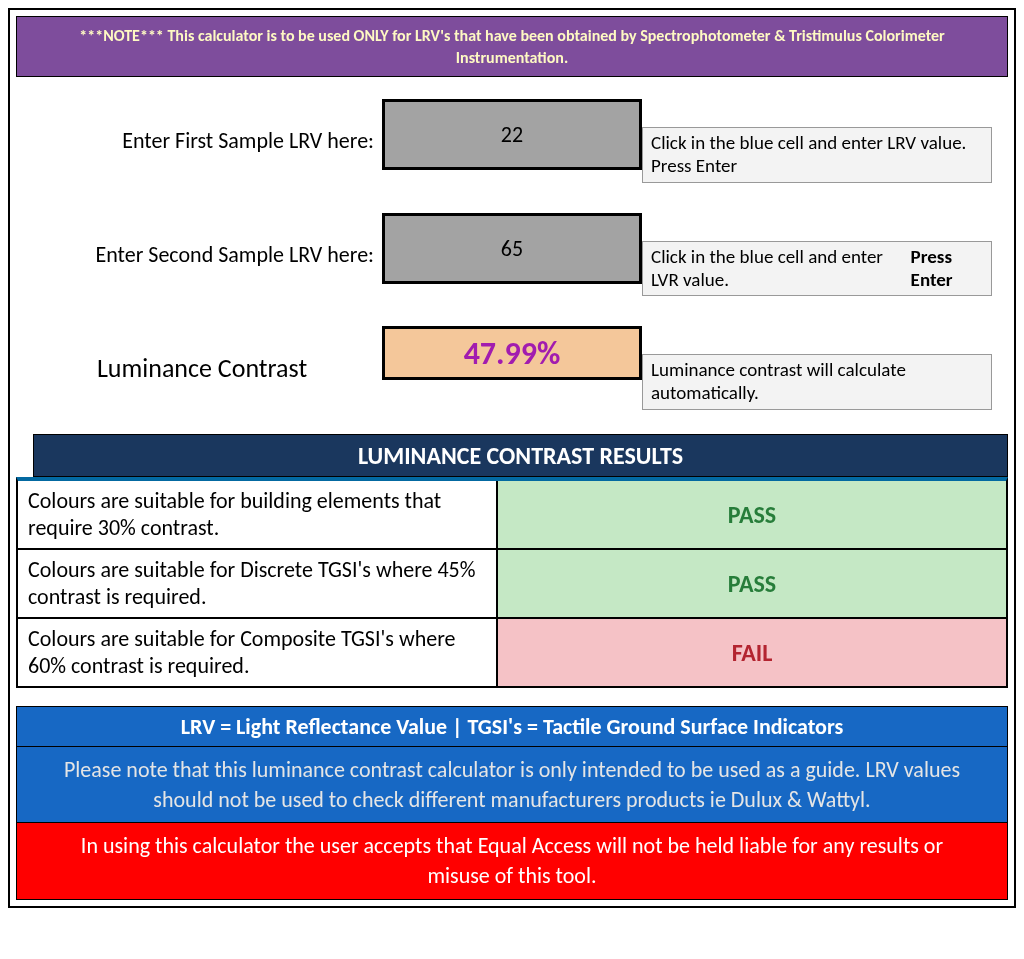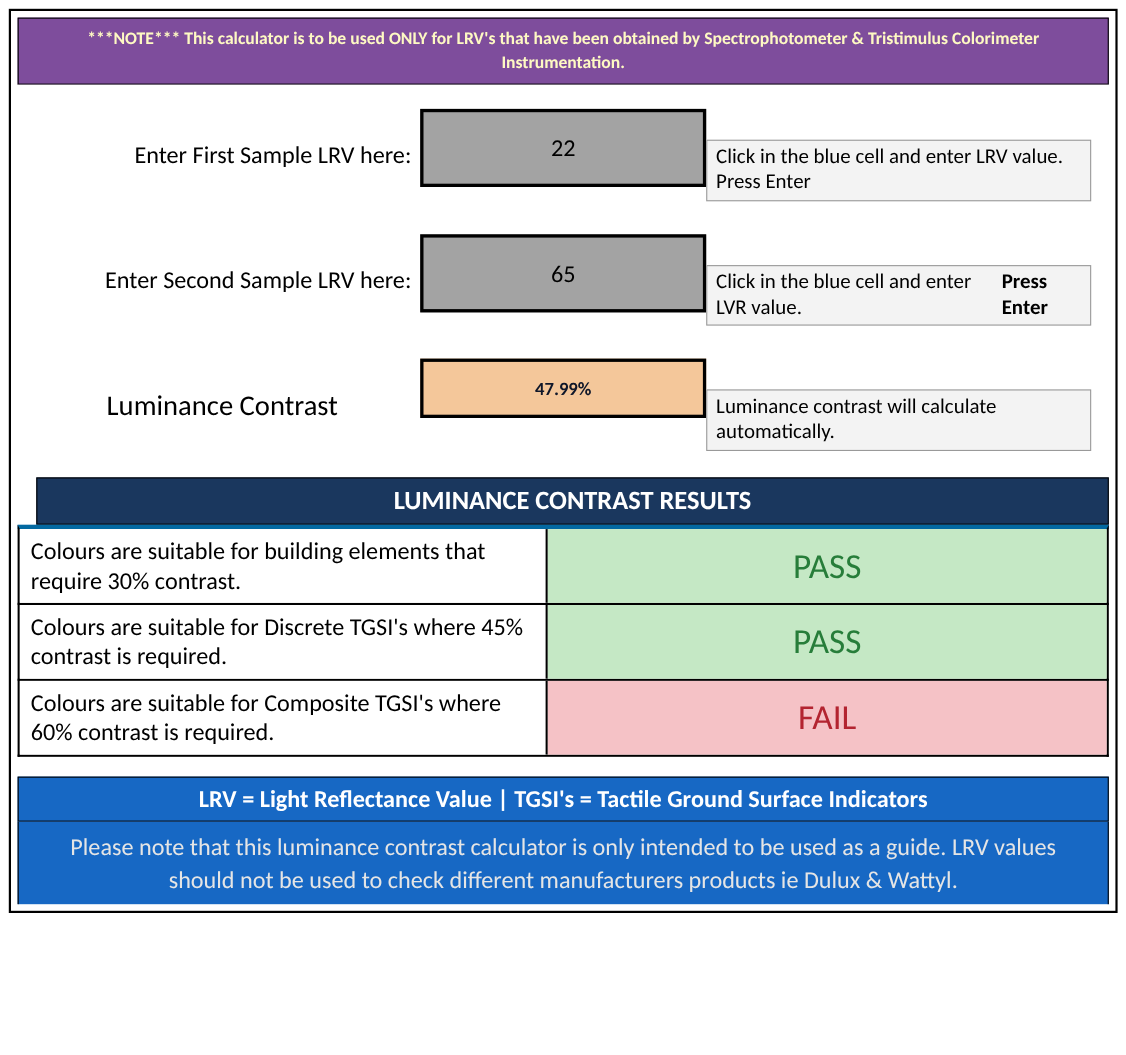--- a/index.html
+++ b/index.html
@@ -58,23 +58,23 @@
       color: #000;
       text-align: center;
       display: flex;
       align-items: center;
       justify-content: center;
       height: 71px;
     }
     .cell-result {
       border: 3px solid #000;
       background: #f4c79a;
-      font-size: 17px;
-      font-weight: bold;
-      color: #0f172a;
+      font-size: 32px;
+      font-weight: bold;
+      color: #a21caf;
       text-align: center;
       display: flex;
       align-items: center;
       justify-content: center;
       height: 54px;
     }
     .hint {
       border: 1px solid #999;
       background: #f3f3f3;
       font-size: 19px;
@@ -110,22 +110,22 @@
       color: #000;
       padding: 6px 10px;
       border-right: 2px solid #000;
       line-height: 1.25;
       background: #fff;
     }
     .result-badge {
       display: flex;
       align-items: center;
       justify-content: center;
-      font-size: 32px;
-      font-weight: normal;
+      font-size: 24px;
+      font-weight: bold;
     }
     .pass { background: #c5e8c5; color: #277d3a; }
     .fail { background: #f5c2c6; color: #b32430; }
     .spacer { height: 18px; }
     .defs-banner {
       background: #1768c4;
       color: #fff;
       font-weight: bold;
       font-size: 22px;
       text-align: center;
@@ -201,14 +201,15 @@
     <div class="result-row">
       <div class="result-desc">Colours are suitable for Composite TGSI's where 60% contrast is required.</div>
       <div class="result-badge fail">FAIL</div>
     </div>
   </div>
 
   <div class="spacer"></div>
 
   <div class="defs-banner">LRV = Light Reflectance Value | TGSI's = Tactile Ground Surface Indicators</div>
   <div class="guide-banner">Please note that this luminance contrast calculator is only intended to be used as a guide. LRV values should not be used to check different manufacturers products ie Dulux &amp; Wattyl.</div>
+  <div class="disclaimer-banner">In using this calculator the user accepts that Equal Access will not be held liable for any results or misuse of this tool.</div>
 
 </div>
 
 </body></html>

